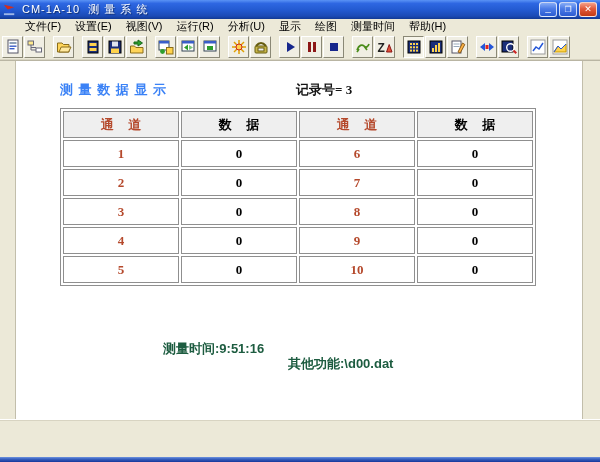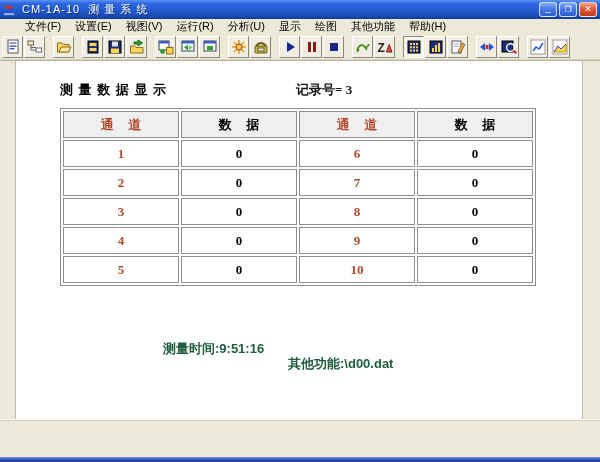--- a/index.html
+++ b/index.html
@@ -36,21 +36,21 @@
   .tb svg { width:16px; height:16px; display:block; }
   .tsep { width:7px; flex:0 0 7px; }
 
   
   .client { flex:1 1 auto; display:flex; background:#ece9d8; border-top:1px solid #b9b5a3; min-height:0; }
   .strip-left  { flex:0 0 16px; background:#ece9d8; border-right:1px solid #c2beab; }
   .strip-right { flex:0 0 18px; background:#ece9d8; border-left:1px solid #c2beab; }
   .form { flex:1 1 auto; background:#fff; position:relative; }
 
   .heading { position:absolute; left:44px; top:20px; font-size:13px; font-weight:bold;
-    color:#000000; letter-spacing:1px; white-space:pre; }
+    color:#3b82f6; letter-spacing:1px; white-space:pre; }
   .record  { position:absolute; left:280px; top:20px; font-size:13px; font-weight:bold;
     color:#141414; font-family:"Liberation Serif", serif; white-space:pre; }
 
   table.grid { position:absolute; left:44px; top:47px; width:476px;
     border-collapse:separate; border-spacing:2px; background:#fff; border:1px solid #8f8f8f; }
   table.grid th { background:#efefef; height:27px; border:1px solid #8f8f8f; font-size:13px;
     font-weight:bold; white-space:pre; text-align:center; }
   table.grid td { background:#fff; height:27px; border:1px solid #8f8f8f; font-size:13px;
     font-weight:bold; text-align:center; font-family:"Liberation Serif", serif; }
   .ch  { color:#b5492c; }
@@ -86,21 +86,21 @@
   </div>
 
   <div class="menubar">
     <span class="menu-item">文件(F)</span>
     <span class="menu-item">设置(E)</span>
     <span class="menu-item">视图(V)</span>
     <span class="menu-item">运行(R)</span>
     <span class="menu-item">分析(U)</span>
     <span class="menu-item">显示</span>
     <span class="menu-item">绘图</span>
-    <span class="menu-item">其他功能</span>
+    <span class="menu-item">测量时间</span>
     <span class="menu-item">帮助(H)</span>
   </div>
 
   <div class="toolbar">
     <span class="tb">
         <svg viewBox="0 0 16 16">
           <rect x="3" y="1" width="10" height="13" fill="#fff" stroke="#556"></rect>
           <rect x="4.5" y="3" width="7" height="2" fill="#8ca0b8"></rect>
           <rect x="4.5" y="6.5" width="7" height="1.4" fill="#3a5ec8"></rect>
           <rect x="4.5" y="9" width="5" height="1.4" fill="#3a5ec8"></rect>

